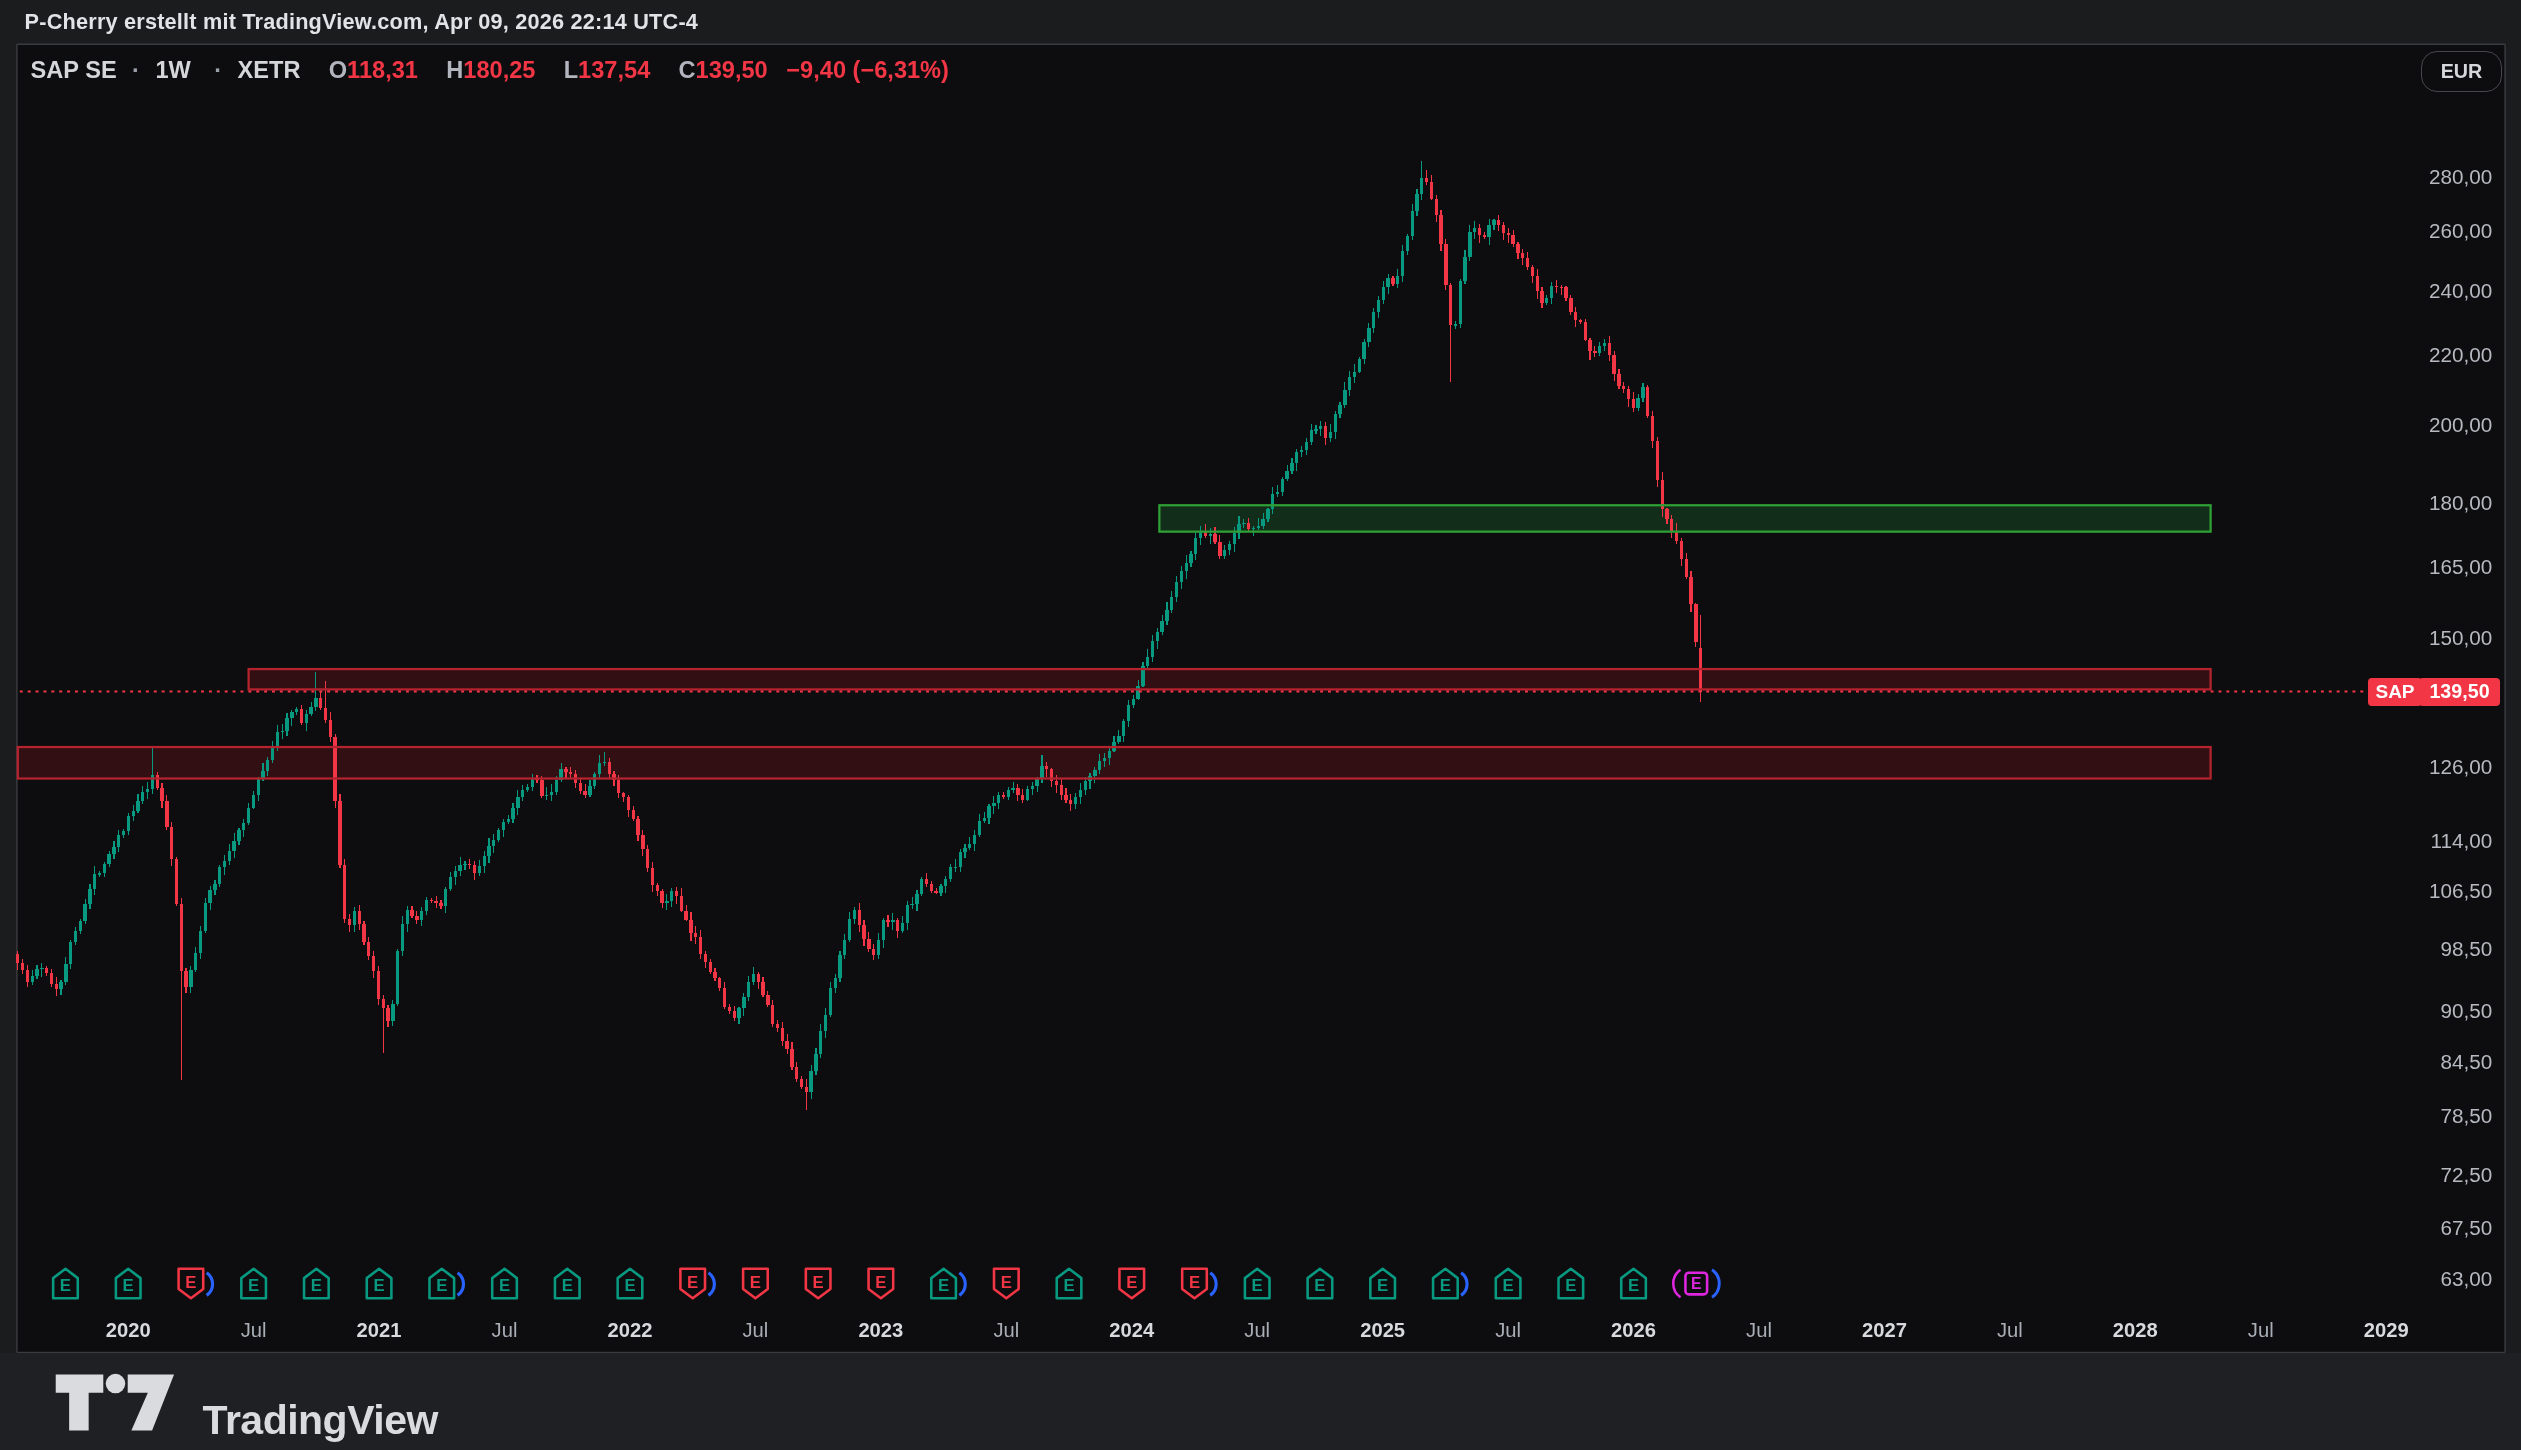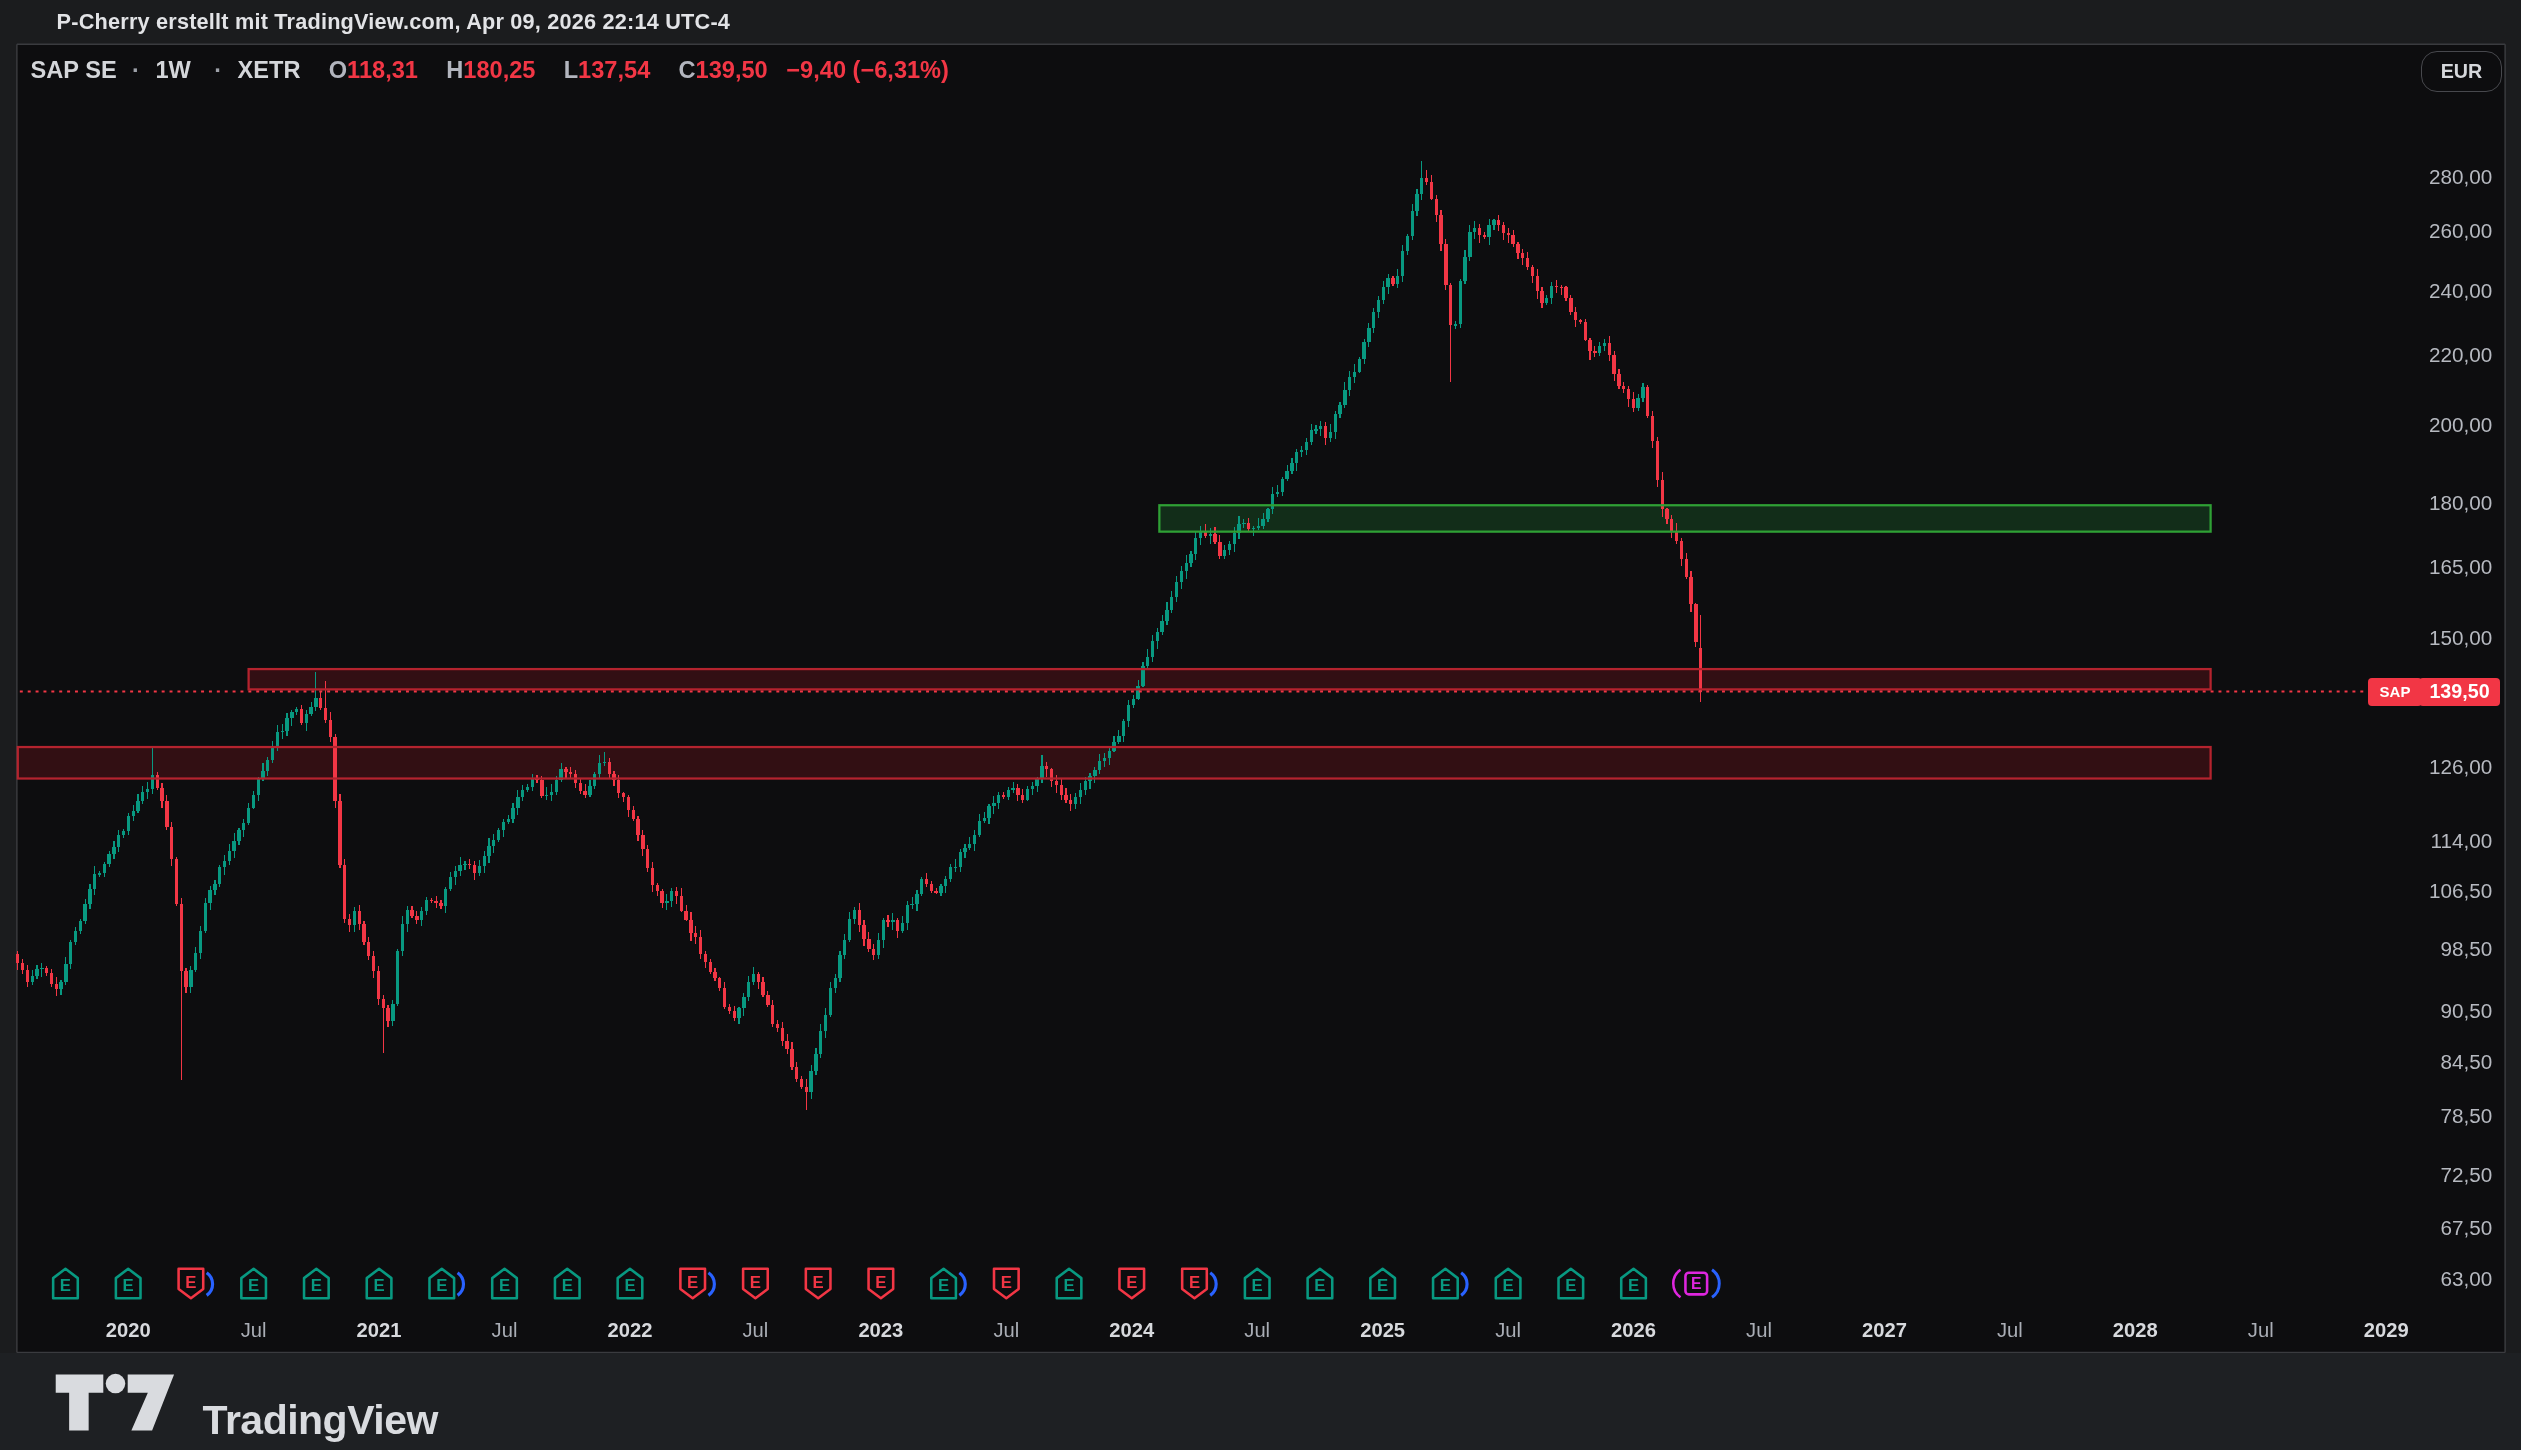--- a/index.html
+++ b/index.html
@@ -1,30 +1,30 @@
 <!DOCTYPE html>
 <html><head>
 <meta charset="utf-8">
 <style>
   html,body{margin:0;padding:0;background:#1b1c1e;}
   .stage{position:relative;width:2522px;height:1450px;background:#1b1c1e;overflow:hidden;
          font-family:"Liberation Sans",sans-serif;}
   .stage svg.chart{position:absolute;left:0;top:0;}
-  .hdr{position:absolute;left:24.6px;top:8.9px;font-size:21.7px;font-weight:700;color:#e2e3e6;letter-spacing:0.2px;margin-left:32px;}
+  .hdr{position:absolute;left:24.6px;top:8.9px;font-size:21.7px;font-weight:700;color:#e2e3e6;letter-spacing:0.2px;}
   .legend{position:absolute;left:30.5px;top:57px;font-size:23.6px;font-weight:600;color:#d4d6da;white-space:nowrap;}
   .legend .sep{color:#9da1a9;margin:0 8.9px;}
   .legend .itv{margin-right:8px;}
   .legend .k{color:#b2b5be;margin-left:21.7px;}
   .legend .v{color:#f23645;}
   .legend .chg{color:#f23645;margin-left:12px;}
   .cur-btn{position:absolute;left:2421px;top:51px;width:79px;height:39px;background:transparent;
            border:1px solid #47484d;border-radius:16px;color:#d5d7db;font-size:19.7px;font-weight:600;
            font-family:"Liberation Sans",sans-serif;display:flex;align-items:center;justify-content:center;}
   .sap-tag{position:absolute;left:2368px;top:678px;width:54px;height:27.6px;background:#f23645;color:#fff;
-           border-radius:3.9px;font-size:15px;font-weight:700;display:flex;align-items:center;justify-content:center;}
+           border-radius:3.9px;font-size:19px;font-weight:700;display:flex;align-items:center;justify-content:center;}
   .price-tag{position:absolute;left:2419px;top:678px;width:81px;height:27.6px;background:#f23645;color:#fff;
            border-radius:3.9px;font-size:19.7px;font-weight:700;display:flex;align-items:center;justify-content:center;}
   .footer{position:absolute;left:0;top:1353px;width:2522px;height:98px;background:#1e2023;
           display:flex;align-items:center;}
   .tv-logo{margin-left:54px;}
   .tv-word{margin-left:25.6px;font-size:41px;font-weight:700;color:#d9dbdf;letter-spacing:-0.5px;margin-top:36px;}
 </style>
 </head>
 <body>
 

